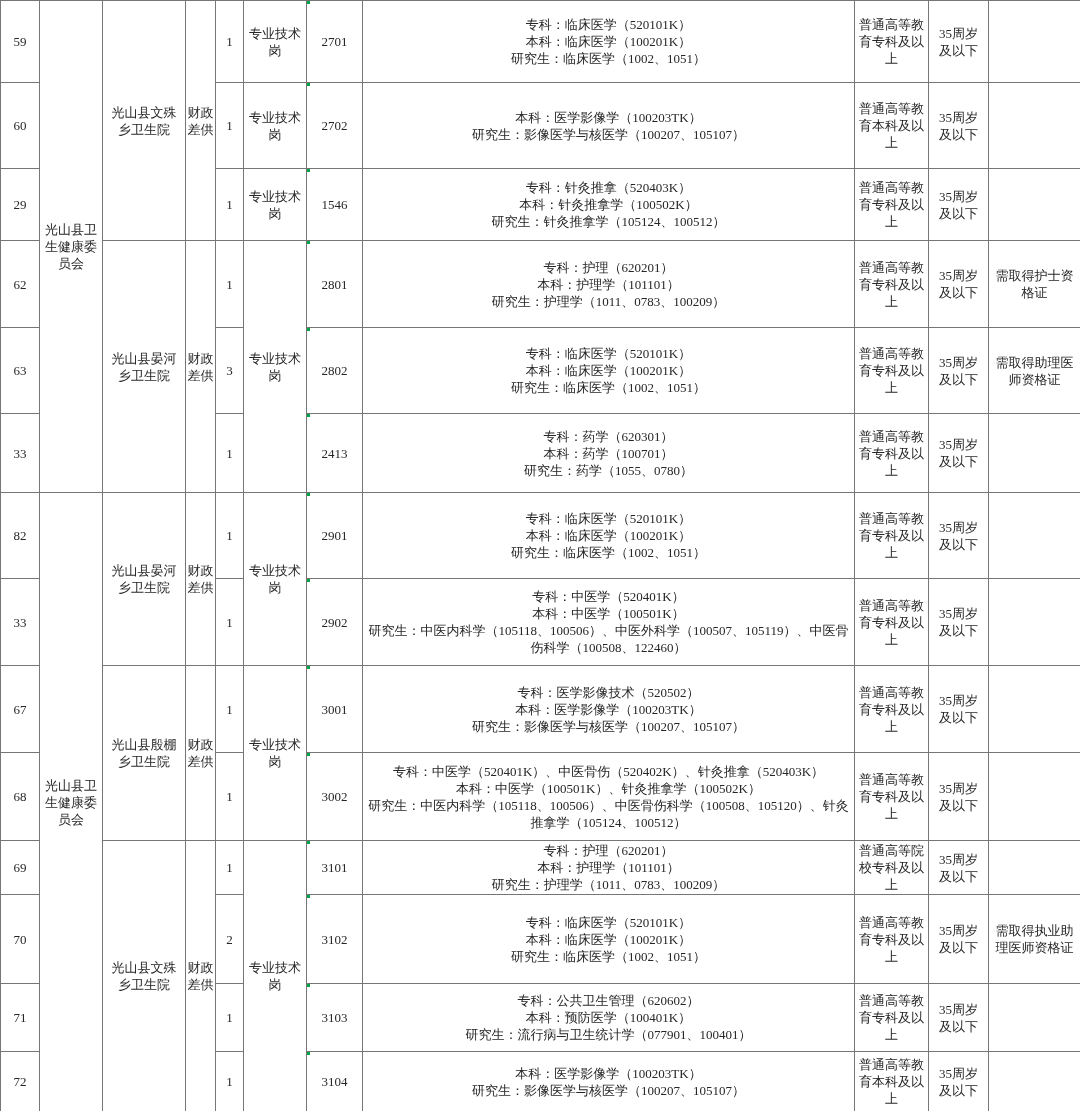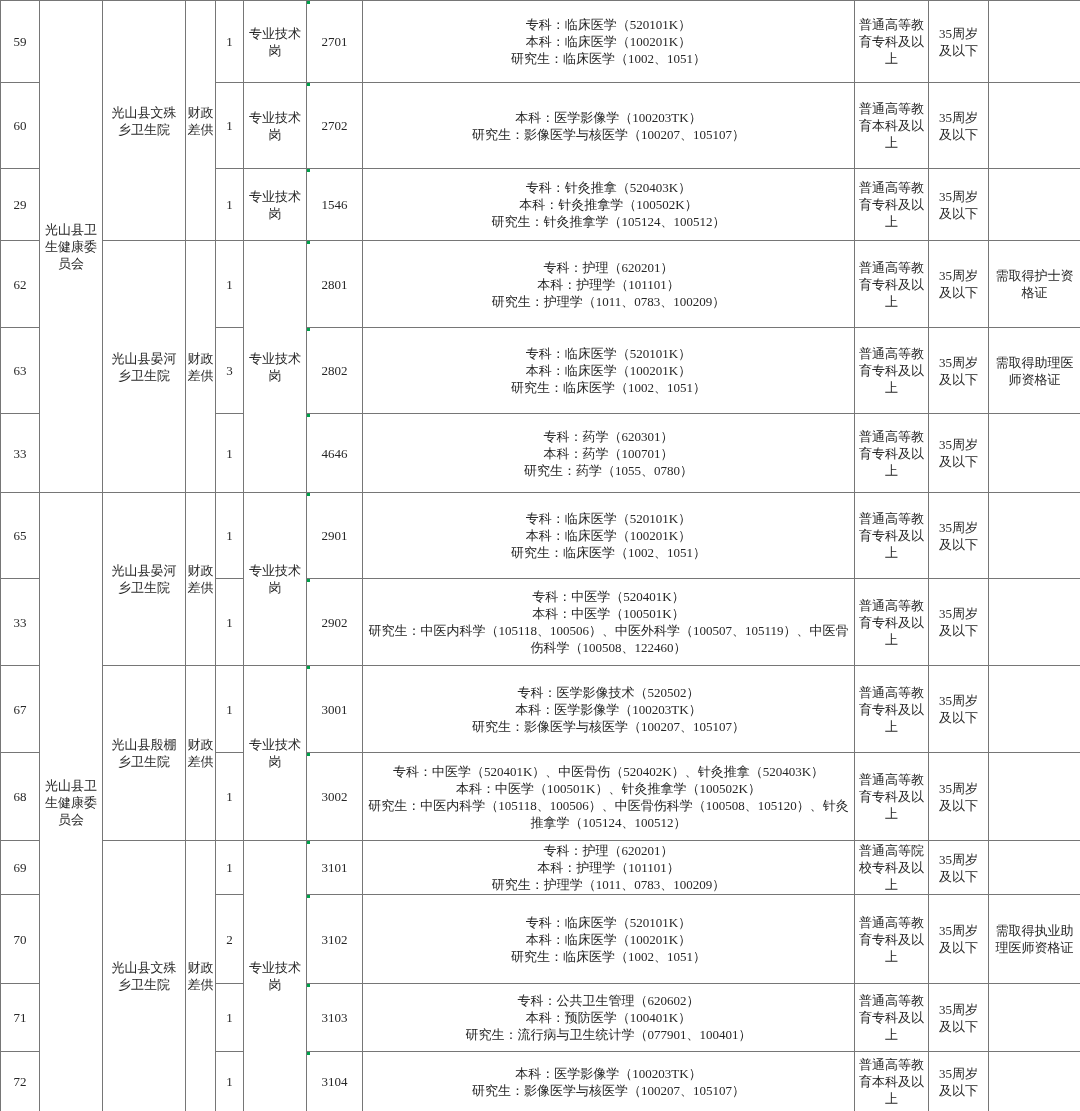--- a/index.html
+++ b/index.html
@@ -105,31 +105,31 @@
 本科：临床医学（100201K）
 研究生：临床医学（1002、1051）</td>
     <td>普通高等教育专科及以上</td>
     <td>35周岁及以下</td>
     <td>需取得助理医师资格证</td>
   </tr>
 
   <tr style="height:79px">
     <td>33</td>
     <td>1</td>
-    <td class="code"><i class="gdot"></i><span>4646</span></td>
+    <td class="code"><i class="gdot"></i><span>2413</span></td>
     <td>专科：药学（620301）
 本科：药学（100701）
 研究生：药学（1055、0780）</td>
     <td>普通高等教育专科及以上</td>
     <td>35周岁及以下</td>
     <td></td>
   </tr>
 
   <tr style="height:86px" class="section-break">
-    <td>65</td>
+    <td>82</td>
     <td rowspan="8">光山县卫生健康委员会</td>
     <td rowspan="2">光山县晏河乡卫生院</td>
     <td rowspan="2" class="fund">财政差供</td>
     <td>1</td>
     <td rowspan="2">专业技术岗</td>
     <td class="code"><i class="gdot"></i><span>2901</span></td>
     <td>专科：临床医学（520101K）
 本科：临床医学（100201K）
 研究生：临床医学（1002、1051）</td>
     <td>普通高等教育专科及以上</td>

